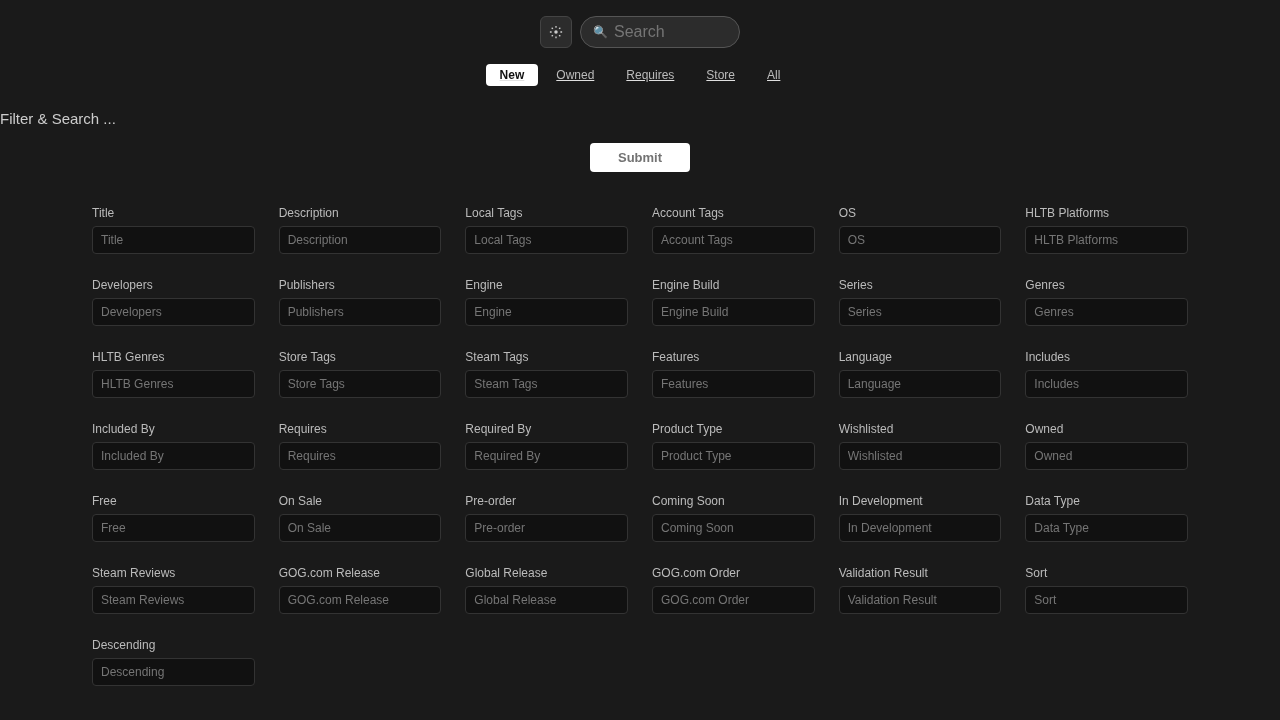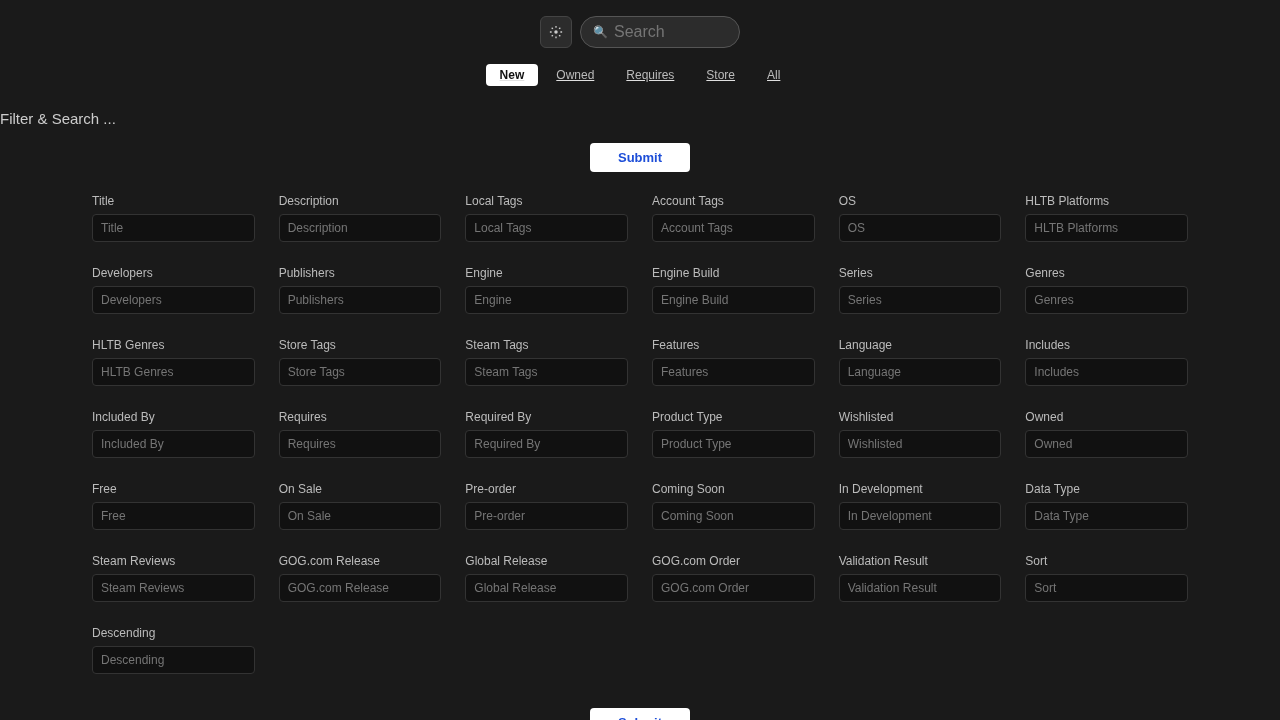--- a/index.html
+++ b/index.html
@@ -79,23 +79,23 @@
     
     .filter-heading {
       font-size: 15px;
       color: #ccc;
       padding: 8px 0 16px 0;
     }
 
     
     .submit-btn {
       display: block;
-      margin: 0 auto 12px auto;
+      margin: 0 auto 24px auto;
       background: #fff;
-      color: #1d4ed8;
+      color: #737373;
       border: none;
       border-radius: 4px;
       padding: 7px 28px;
       font-size: 13px;
       font-weight: 600;
       cursor: pointer;
     }
 
     
     .filter-grid {

